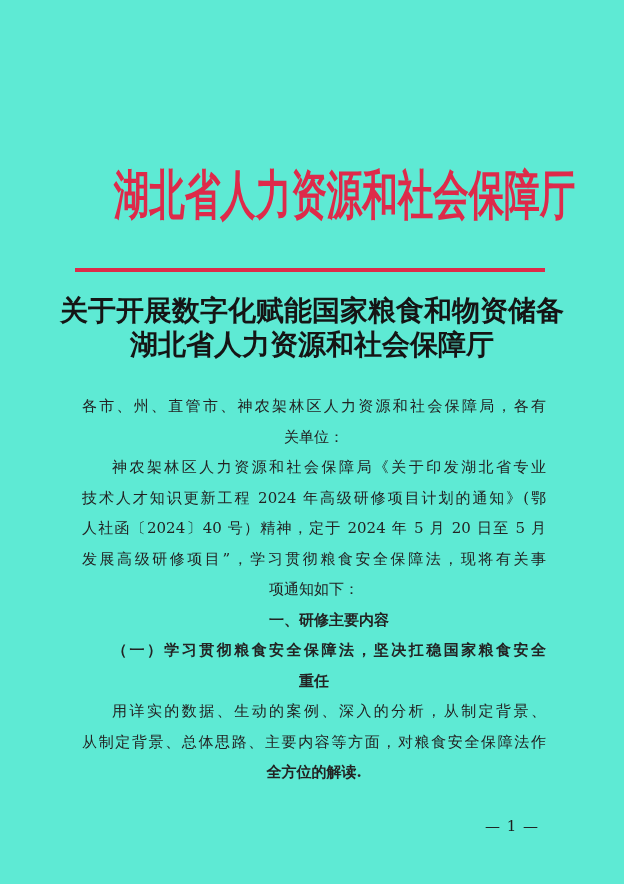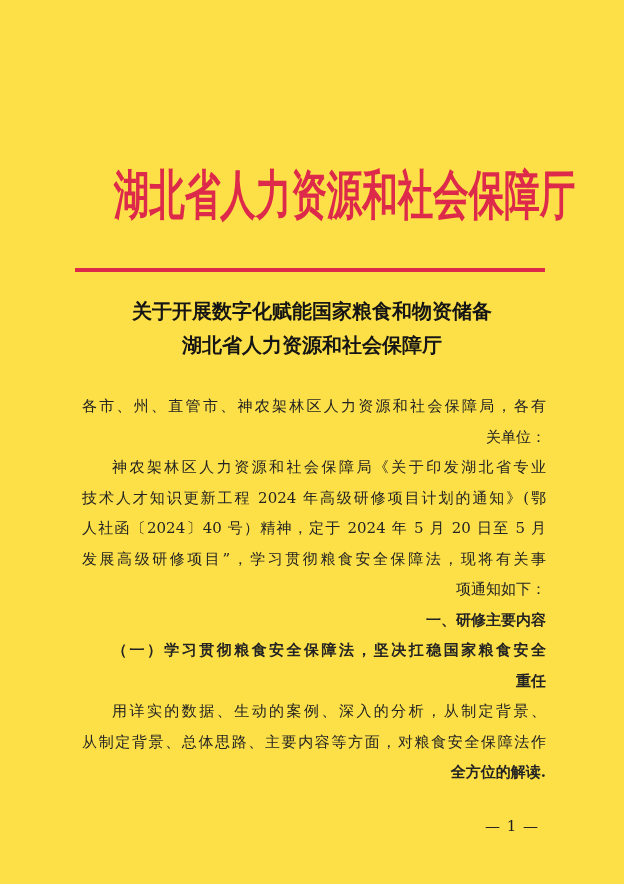--- a/index.html
+++ b/index.html
@@ -4,21 +4,21 @@
 <style>
   html, body {
     margin: 0;
     padding: 0;
     background: #ffffff;
   }
   .page {
     position: relative;
     width: 624px;
     height: 884px;
-    background: #fde047;
+    background: #5eead4;
     overflow: hidden;
     font-family: "DejaVu Serif", "Liberation Serif", serif;
   }
   
   .agency {
     position: absolute;
     top: 163px;
     left: 0;
     width: 624px;
     text-align: center;
@@ -45,36 +45,36 @@
   }
   
   .doc-title {
     position: absolute;
     top: 294px;
     left: 0;
     width: 624px;
     text-align: center;
     color: #151515;
     font-weight: 700;
-    font-size: 20px;
+    font-size: 28px;
     line-height: 34px;
   }
   
   .body-text {
     position: absolute;
     top: 391px;
     left: 82px;
     width: 464px;
     color: #232323;
     font-size: 15px;
     line-height: 30.5px;
   }
   .line {
     width: 100%;
-    text-align: right;
+    text-align: center;
   }
   .stretch {
     text-align: justify;
     text-align-last: justify;
   }
   .indent {
     text-indent: 2em;
   }
   .bold {
     font-weight: 700;

